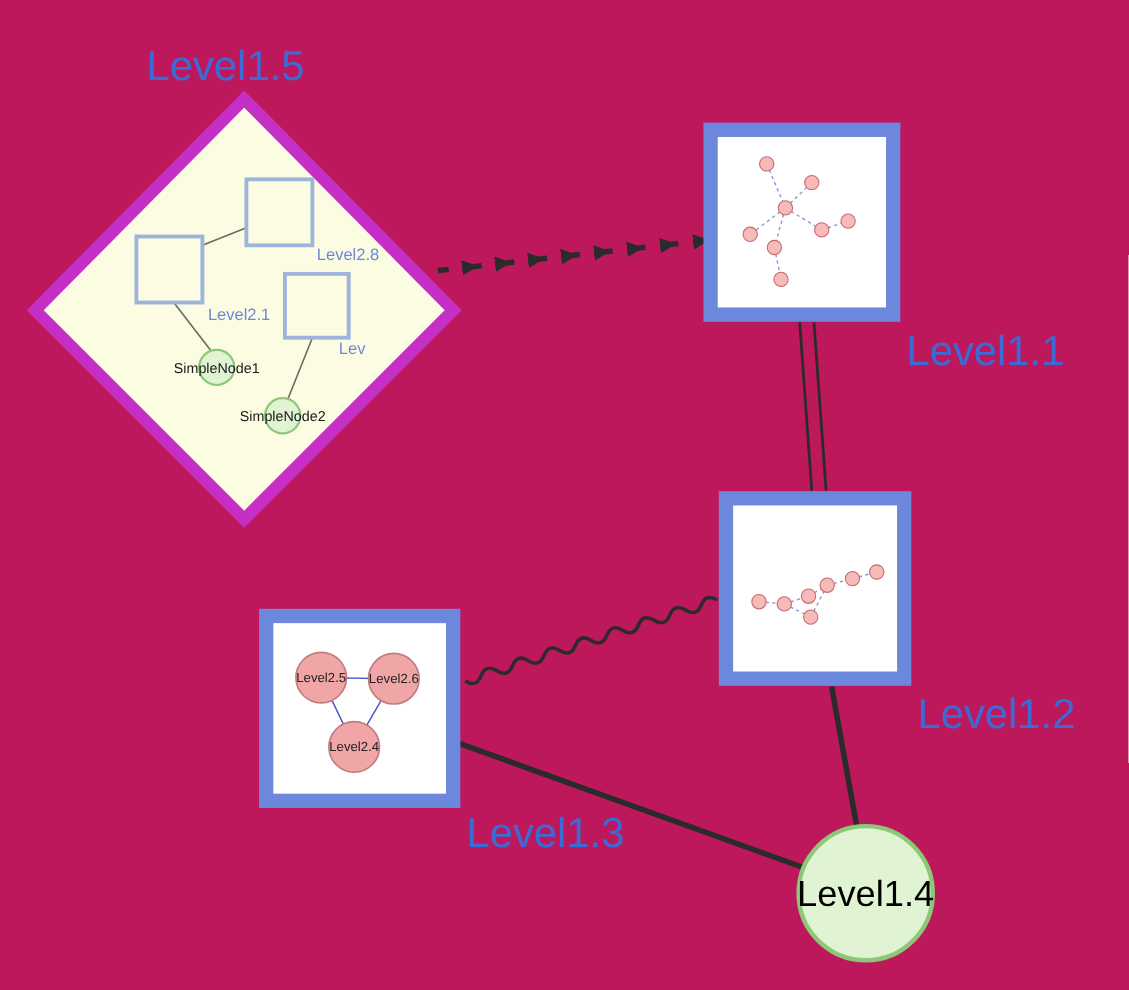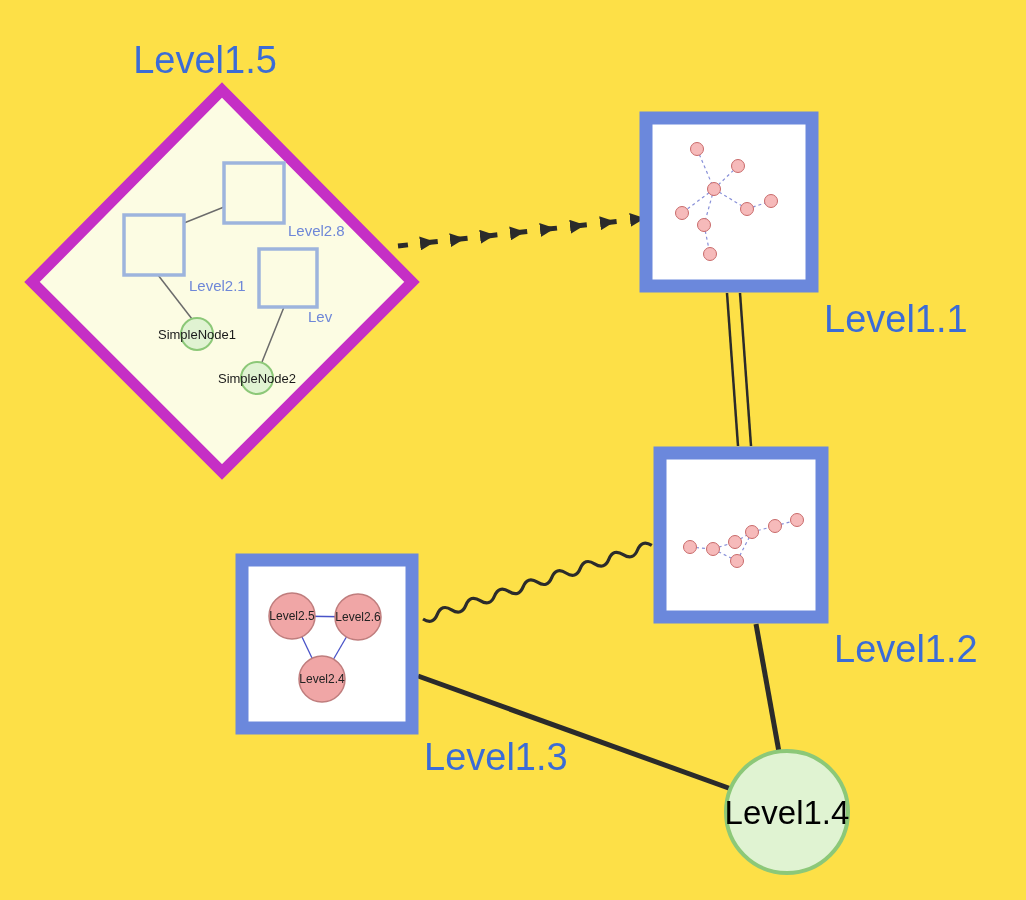--- a/index.html
+++ b/index.html
@@ -1,20 +1,20 @@
 <!DOCTYPE html>
 <html style="--label-blue: #3b6cd6; --inner-label-blue: #6e87d8; --diamond-border: #c52fc5; --diamond-fill: #fcfce3; --group-border: #6b88dc; --green-node-fill: #e0f3d2; --green-node-border: #8cc878; --pink-node-fill: #f0a6a6; --pink-node-border: #bf7d7d; --edge-color: #2b2b2b;"><head>
 <meta charset="utf-8">
 <style>
   html, body { margin: 0; padding: 0; background: #ffffff; }
   .canvas-wrap {
     position: relative;
     width: 1026px;
     height: 900px;
-    background: #fde047;
+    background: #be185d;
     overflow: hidden;
     font-family: "Liberation Sans", sans-serif;
   }
   svg text { font-family: "Liberation Sans", sans-serif; }
 
   .lbl-big   { fill: var(--label-blue); font-size: 38px; }
   .lbl-inner { fill: var(--inner-label-blue); font-size: 15px; }
   .lbl-node  { fill: #1a1a1a; font-size: 13px; }
   .lbl-pink  { fill: #222222; font-size: 12px; }
   .lbl-l14   { fill: #000000; font-size: 33px; }

